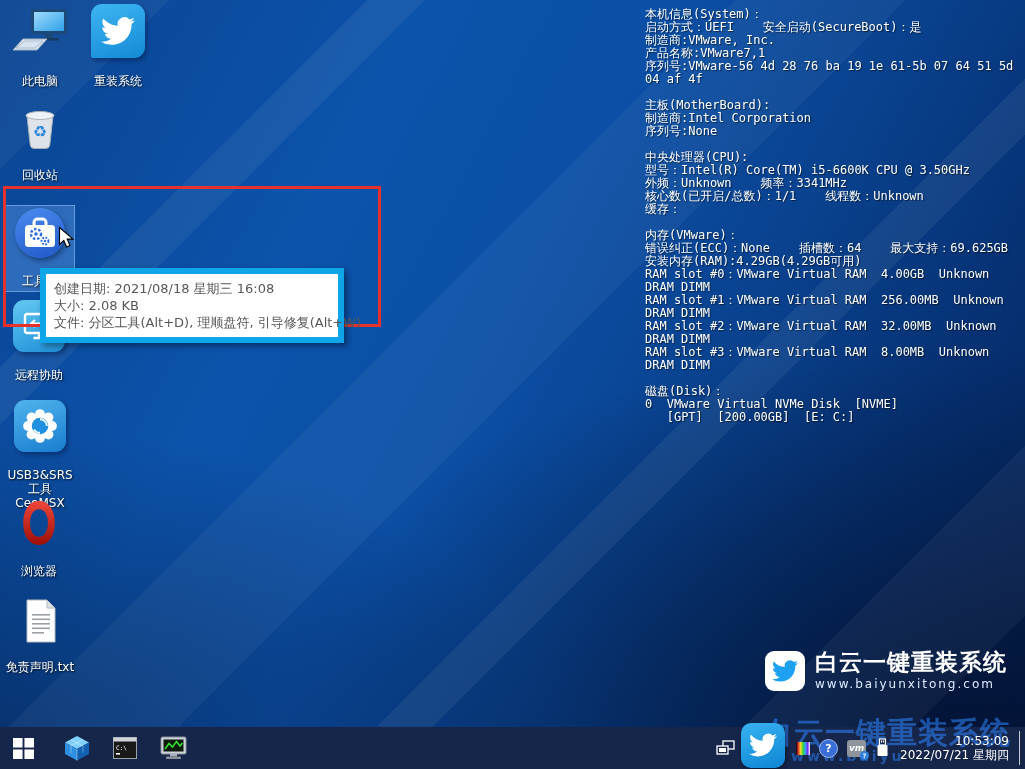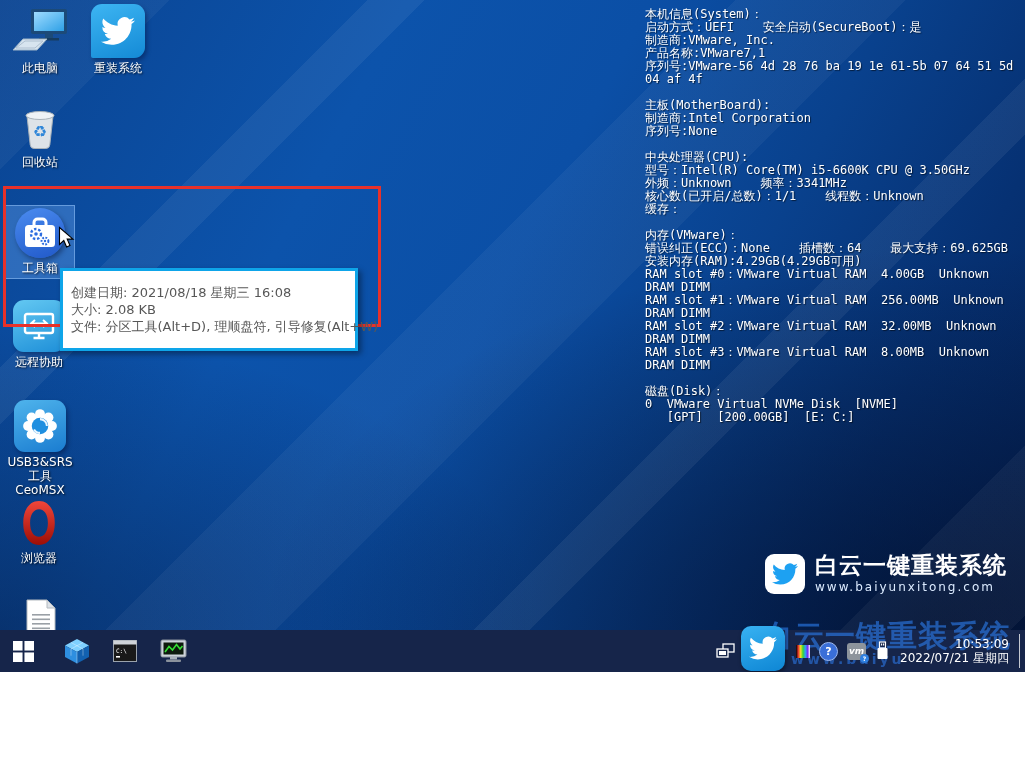--- a/index.html
+++ b/index.html
@@ -1,17 +1,17 @@
 <!DOCTYPE html>
 <html><head>
 <meta charset="utf-8">
 <style>
   html,body{margin:0;padding:0;}
   body{width:1025px;height:769px;overflow:hidden;font-family:"DejaVu Sans","Liberation Sans",sans-serif;}
-  .stage{position:relative;width:1025px;height:672px;overflow:hidden;background:#0b4fa6;}
+  .stage{position:relative;width:1025px;height:769px;overflow:hidden;background:#0b4fa6;}
 
   
   .desktop{position:absolute;inset:0 0 42px 0;
     background:
       radial-gradient(1100px 620px at 92% 100%, rgba(2,8,28,.62), rgba(2,8,28,0) 62%),
       radial-gradient(900px 500px at 0% 100%, rgba(3,14,44,.45), rgba(3,14,44,0) 60%),
       linear-gradient(118deg,#0a4492 0%,#0c53ab 30%,#0b4fa6 48%,#09418d 66%,#063173 82%,#04235a 100%);
   }
   .desktop::after{content:"";position:absolute;inset:0;pointer-events:none;
     background:repeating-linear-gradient(135deg,
@@ -20,40 +20,40 @@
 
   
   .sysinfo{position:absolute;left:645px;top:8px;width:378px;color:#fff;z-index:3;}
   .sline{min-height:13px;line-height:13px;font-size:12px;white-space:pre-wrap;
     font-family:"DejaVu Sans Mono","DejaVu Sans",monospace;
     text-shadow:1px 1px 1px rgba(0,0,0,.55);}
 
   
   .dicon{position:absolute;display:flex;flex-direction:column;align-items:center;z-index:4;cursor:default;}
   .dicon .ic{display:flex;align-items:center;justify-content:center;}
-  .dicon .lbl{margin-top:3px;font-size:12px;line-height:14px;color:#fff;text-align:center;
+  .dicon .lbl{margin-top:16px;font-size:12px;line-height:14px;color:#fff;text-align:center;
     text-shadow:1px 1px 2px rgba(0,0,0,.85);white-space:pre-line;}
   .dicon.selected{background:rgba(96,156,232,.42);outline:1px solid rgba(150,198,255,.65);}
   .sq{border-radius:11px;display:flex;align-items:center;justify-content:center;
     box-shadow:2px 3px 4px rgba(0,10,40,.35);}
   .tw-sq{background:linear-gradient(160deg,#3db5f2,#148ad6);border-bottom-left-radius:2px;}
   .circle-blue{border-radius:50%;background:linear-gradient(160deg,#4b8cf0,#2058c8);
     display:flex;align-items:center;justify-content:center;box-shadow:2px 3px 5px rgba(0,10,40,.4);}
 
   
   .redbox{position:absolute;left:3px;top:186px;width:372px;height:135px;
     border:3px solid #e8312a;z-index:6;pointer-events:none;}
 
   
   .cursor{position:absolute;left:58px;top:226px;z-index:9;}
 
   
-  .tooltip{position:absolute;left:60px;top:268px;width:276px;z-index:8;
-    background:#ffffff;border:3px solid #0ea5e9;box-shadow:3px 3px 6px rgba(0,0,0,.4);
-    padding:13px 8px;}
+  .tooltip{position:absolute;left:40px;top:268px;width:276px;z-index:8;
+    background:#ffffff;border:6px solid #0ea5e9;box-shadow:3px 3px 6px rgba(0,0,0,.4);
+    padding:6px 8px;}
   .tooltip .tline{font-size:13px;line-height:17px;color:#575757;white-space:nowrap;}
 
   
   .brand{position:absolute;right:18px;bottom:78px;display:flex;align-items:center;z-index:3;}
   .brand .bird-box{width:40px;height:40px;border-radius:9px;background:#fff;
     display:flex;align-items:center;justify-content:center;margin-right:10px;}
   .brand .t1{font-size:23px;font-weight:bold;color:#fff;letter-spacing:1px;line-height:24px;}
   .brand .t2{font-size:12px;font-weight:normal;color:#dcebff;letter-spacing:2px;margin-top:3px;}
 
   

